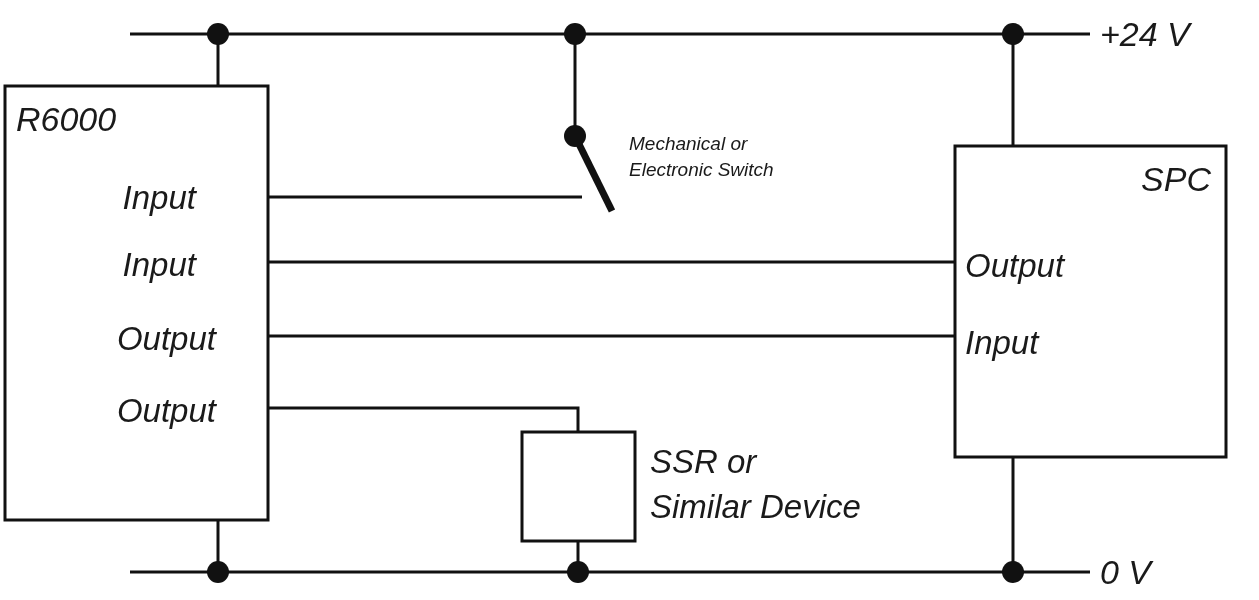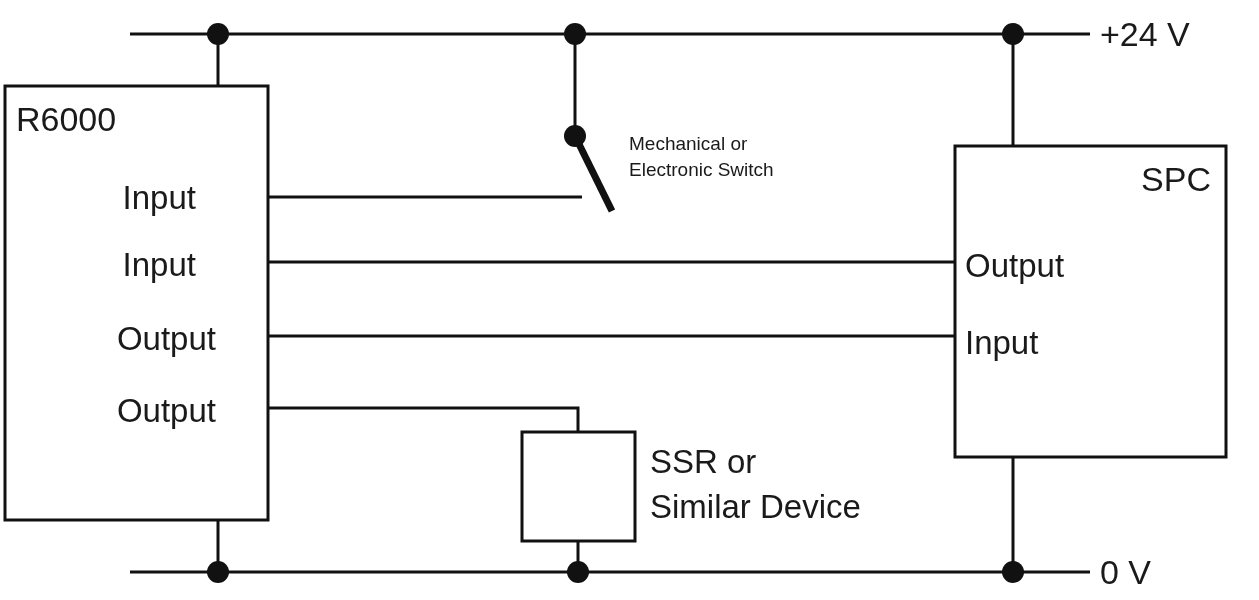--- a/index.html
+++ b/index.html
@@ -12,20 +12,21 @@
     width: 1259px;
     height: 600px;
     font-family: "Liberation Sans", sans-serif;
     overflow: hidden;
   }
   #diagram-root {
     position: relative;
     width: 1133px;
     height: 600px;
     background: #ffffff;
+    font-style: italic;
   }
   svg.diagram {
     display: block;
     width: 1259px;
     height: 600px;
   }
   .wire {
     stroke: #111111;
     stroke-width: 3;
     fill: none;

